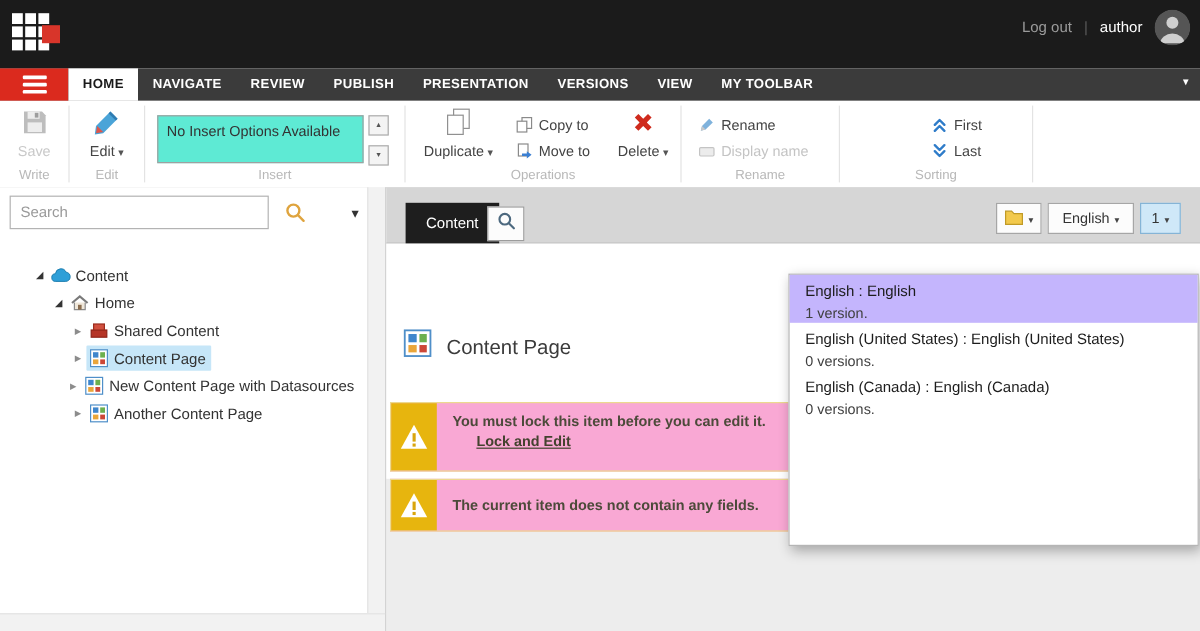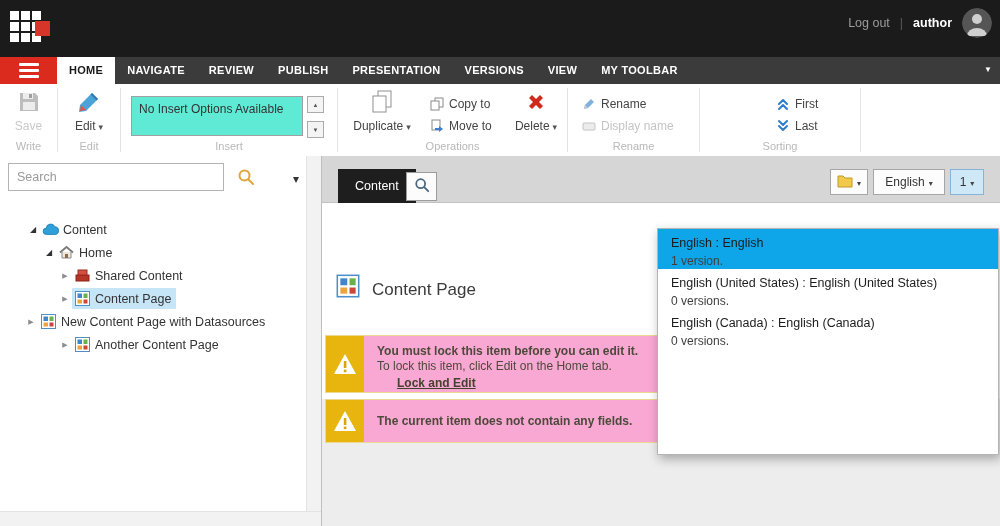--- a/index.html
+++ b/index.html
@@ -9,21 +9,21 @@
 
   
   .topbar{position:absolute;left:0;top:0;width:1000px;height:57px;background:#1b1b1b}
   .logo{position:absolute;left:10px;top:8px;width:42px;height:40px}
   .logo-grid{position:absolute;left:0;top:3px;display:grid;grid-template-columns:repeat(3,9px);grid-template-rows:repeat(3,9px);gap:2px}
   .logo-grid i{background:#fff;display:block}
   .logo-red{position:absolute;left:25px;top:13px;width:15px;height:15px;background:#d8352a}
   .user-area{position:absolute;right:8px;top:0;height:45px;display:flex;align-items:center;gap:10px}
   .logout{color:#9b9b9b;font-size:12.5px;cursor:pointer}
   .usep{color:#5a5a5a;font-size:12.5px}
-  .uname{color:#fff;font-size:12.5px;font-weight:bold;cursor:pointer}
+  .uname{color:#fff;font-size:12.5px;font-weight:normal;cursor:pointer}
   .avatar{width:30px;height:30px;border-radius:50%;overflow:hidden;display:block;cursor:pointer}
 
   
   .tabbar{position:absolute;left:0;top:57px;width:1000px;height:27px;background:#3b3b3b}
   .hamburger{position:absolute;left:0;top:0;width:57px;height:27px;background:#db2a1e;cursor:pointer;
              display:flex;flex-direction:column;align-items:center;justify-content:center;gap:3px}
   .hamburger i{display:block;width:20px;height:3px;background:#fff;border-radius:1px}
   .tabs{position:absolute;left:57px;top:0;height:27px;display:flex}
   .rtab{height:27px;line-height:27px;padding:0 12px;font-size:11px;font-weight:bold;color:#fff;
         letter-spacing:.3px;cursor:pointer;white-space:nowrap}
@@ -96,21 +96,21 @@
   .wstrip{width:38px;flex:none;background:#e7b50e;display:flex;align-items:center;justify-content:center}
   .wbody{padding:8px 10px 6px 13px;font-size:12px;color:#4c4a3a;line-height:15px}
   .wbody.center{display:flex;align-items:center;padding-top:0;padding-bottom:0}
   .wl1{font-weight:bold}
   .wlink{display:inline-block;margin-left:20px;margin-top:2px;font-weight:bold;text-decoration:underline;color:#44422f;cursor:pointer}
 
   
   .langpanel{position:absolute;left:657px;top:228px;width:342px;height:227px;background:#fff;
              border:1px solid #b5b5b5;box-sizing:border-box;box-shadow:2px 4px 10px rgba(0,0,0,.3);z-index:50}
   .litem{height:40px;padding:7px 13px;box-sizing:border-box;cursor:pointer}
-  .litem.sel{background:#0ea5e9}
+  .litem.sel{background:#c4b5fd}
   .lname{font-size:12.5px;color:#1c1c1c}
   .lver{font-size:12px;color:#3f3f3f;margin-top:4px}
 </style>
 </head>
 <body>
 
 <div class="app">
 
   <div class="topbar">
     <div class="logo">
@@ -357,21 +357,21 @@
                 <rect x="1.5" y="1.5" width="14" height="14" fill="#fff" stroke="#4f8fc9"></rect>
                 <rect x="3.5" y="3.5" width="4.5" height="4.5" fill="#3f86cc"></rect>
                 <rect x="9.5" y="3.5" width="4" height="4.5" fill="#6cb04e"></rect>
                 <rect x="3.5" y="9.5" width="4.5" height="4" fill="#eaa63a"></rect>
                 <rect x="9.5" y="9.5" width="4" height="4" fill="#cc4737"></rect>
               </svg>
           </span>
           <span class="tlabel">Content Page</span>
         </span>
       </div>
-      <div class="trow" style="padding-left:24px">
+      <div class="trow" style="padding-left:54px">
         <span class="arrow col"></span>
         <span class="twrap">
           <span class="ticon">
             <svg width="17" height="17" viewBox="0 0 17 17">
                 <rect x="1.5" y="1.5" width="14" height="14" fill="#fff" stroke="#4f8fc9"></rect>
                 <rect x="3.5" y="3.5" width="4.5" height="4.5" fill="#3f86cc"></rect>
                 <rect x="9.5" y="3.5" width="4" height="4.5" fill="#6cb04e"></rect>
                 <rect x="3.5" y="9.5" width="4.5" height="4" fill="#eaa63a"></rect>
                 <rect x="9.5" y="9.5" width="4" height="4" fill="#cc4737"></rect>
               </svg>
@@ -444,21 +444,20 @@
       <div class="warn warn1">
         <div class="wstrip">
           <svg width="24" height="22" viewBox="0 0 24 22">
               <path d="M12 1L23 21H1z" fill="#fff"></path>
               <rect x="10.8" y="8" width="2.6" height="7" fill="#d9a50d"></rect>
               <rect x="10.8" y="16.6" width="2.6" height="2.6" fill="#d9a50d"></rect>
             </svg>
         </div>
         <div class="wbody">
           <div class="wl1">You must lock this item before you can edit it.</div>
-          <div class="wl2">To lock this item, click Edit on the Home tab.</div>
           <span class="wlink">Lock and Edit</span>
         </div>
       </div>
 
       <div class="warn warn2">
         <div class="wstrip">
           <svg width="24" height="22" viewBox="0 0 24 22">
               <path d="M12 1L23 21H1z" fill="#fff"></path>
               <rect x="10.8" y="8" width="2.6" height="7" fill="#d9a50d"></rect>
               <rect x="10.8" y="16.6" width="2.6" height="2.6" fill="#d9a50d"></rect>

